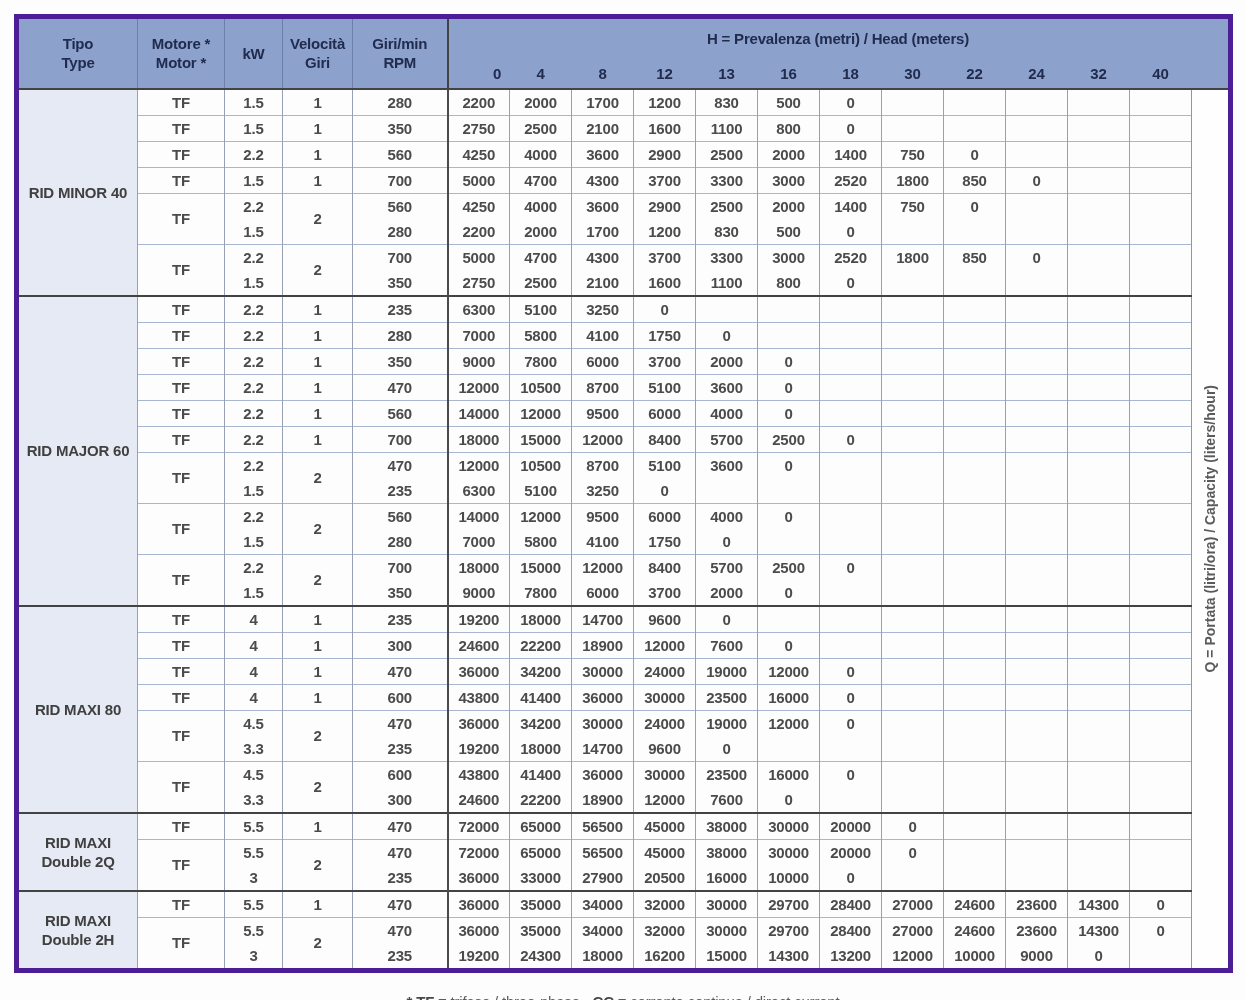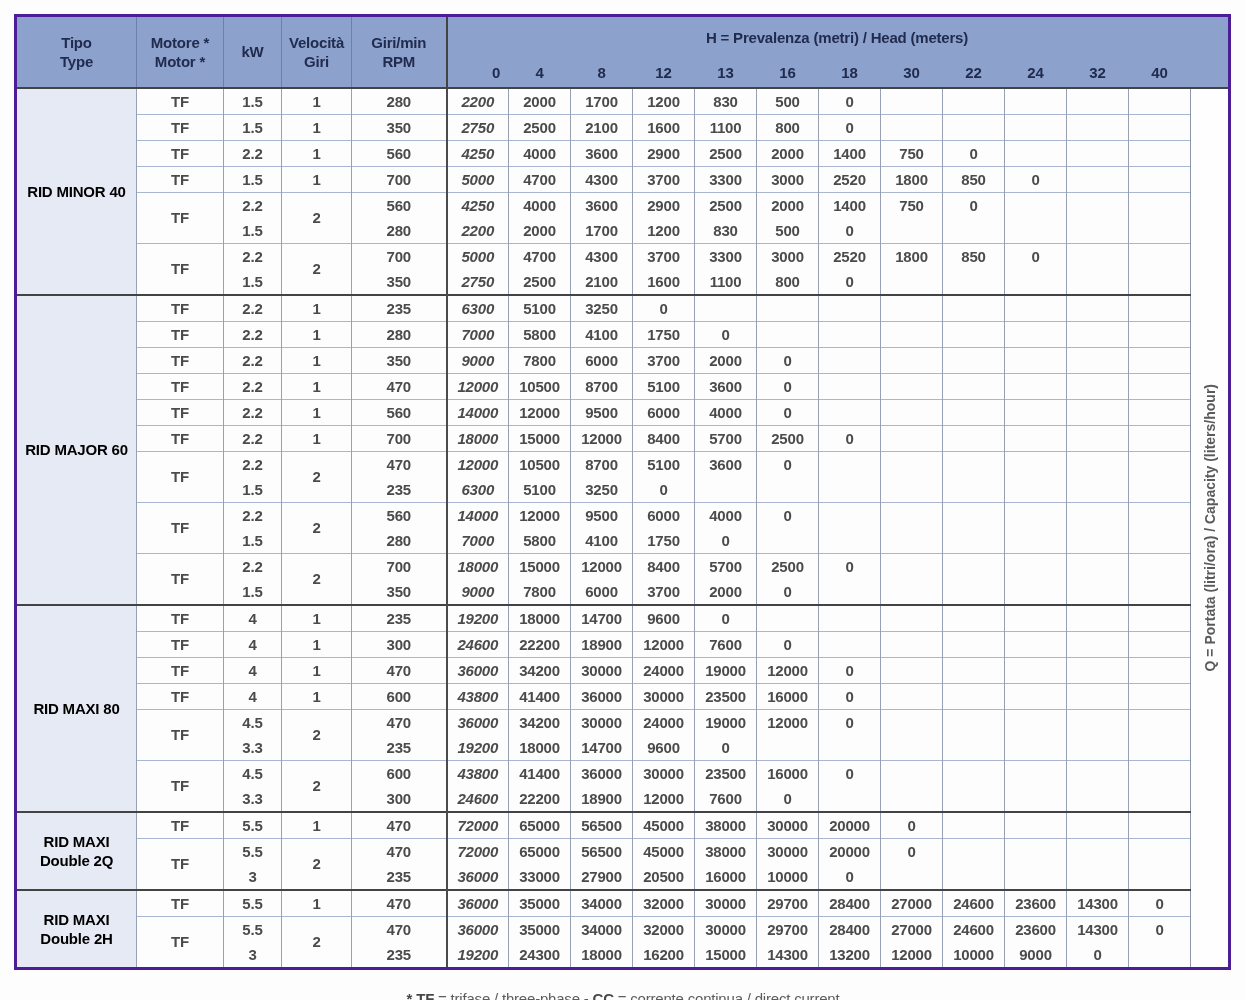--- a/index.html
+++ b/index.html
@@ -1,43 +1,43 @@
 <!DOCTYPE html>
 <html><head>
 <meta charset="utf-8">
 <style>
   html,body{margin:0;padding:0;background:#fdfdfd;}
   body{width:1245px;height:1000px;font-family:"Liberation Sans",sans-serif;}
   .page{padding:14px 13px 0 14px;}
   table.spec-table{
     border-collapse:collapse;table-layout:fixed;width:1198px;
-    border:3px solid #4c1d95;
+    border:5px solid #4c1d95;
   }
   thead th{
     background:#8ca2cd;color:#212b4e;font-weight:bold;font-size:15px;
     padding:0;letter-spacing:-0.2px;vertical-align:middle;
   }
   thead{border-bottom:2px solid #434343;}
   thead tr.hdr-top{height:42px;}
   thead tr.hdr-vals{height:30px;}
   th.th-main{border-left:1px solid #6d80a9;}
   th.th-first{border-left:none;}
   th.th-h{border-left:2px solid #434343;padding-left:36px;}
   th.th-q{border-left:none;}
   .hdr-line{line-height:19px;}
   tbody td{
     height:25px;text-align:center;vertical-align:middle;
     font-size:15px;font-weight:bold;color:#4b4b4b;letter-spacing:-0.2px;
     border-left:1px solid #97a1b6;padding:0 2px;
   }
   td.cell-section{
-    border-left:none;background:#e6eaf5;color:#000000;
+    border-left:none;background:#e6eaf5;color:#404040;
     white-space:pre-line;line-height:19px;font-size:15px;
   }
-  td.first-h{border-left:2px solid #4b4b4b;font-style:italic;}
+  td.first-h{border-left:2px solid #4b4b4b;}
   td.cell-q{border-left:1px solid #8d96a8;background:#fefefe;}
   tr.group-start td{border-top:1px solid #a9b6d2;}
   tr.section-start td{border-top:2px solid #434343;}
   tr.sub-row td{border-top:none;}
   .q-label{
     writing-mode:vertical-rl;transform:rotate(180deg);
     font-size:14px;font-weight:bold;color:#5a5a5a;letter-spacing:0;
     margin:0 auto;white-space:nowrap;
   }
   .footnote{

